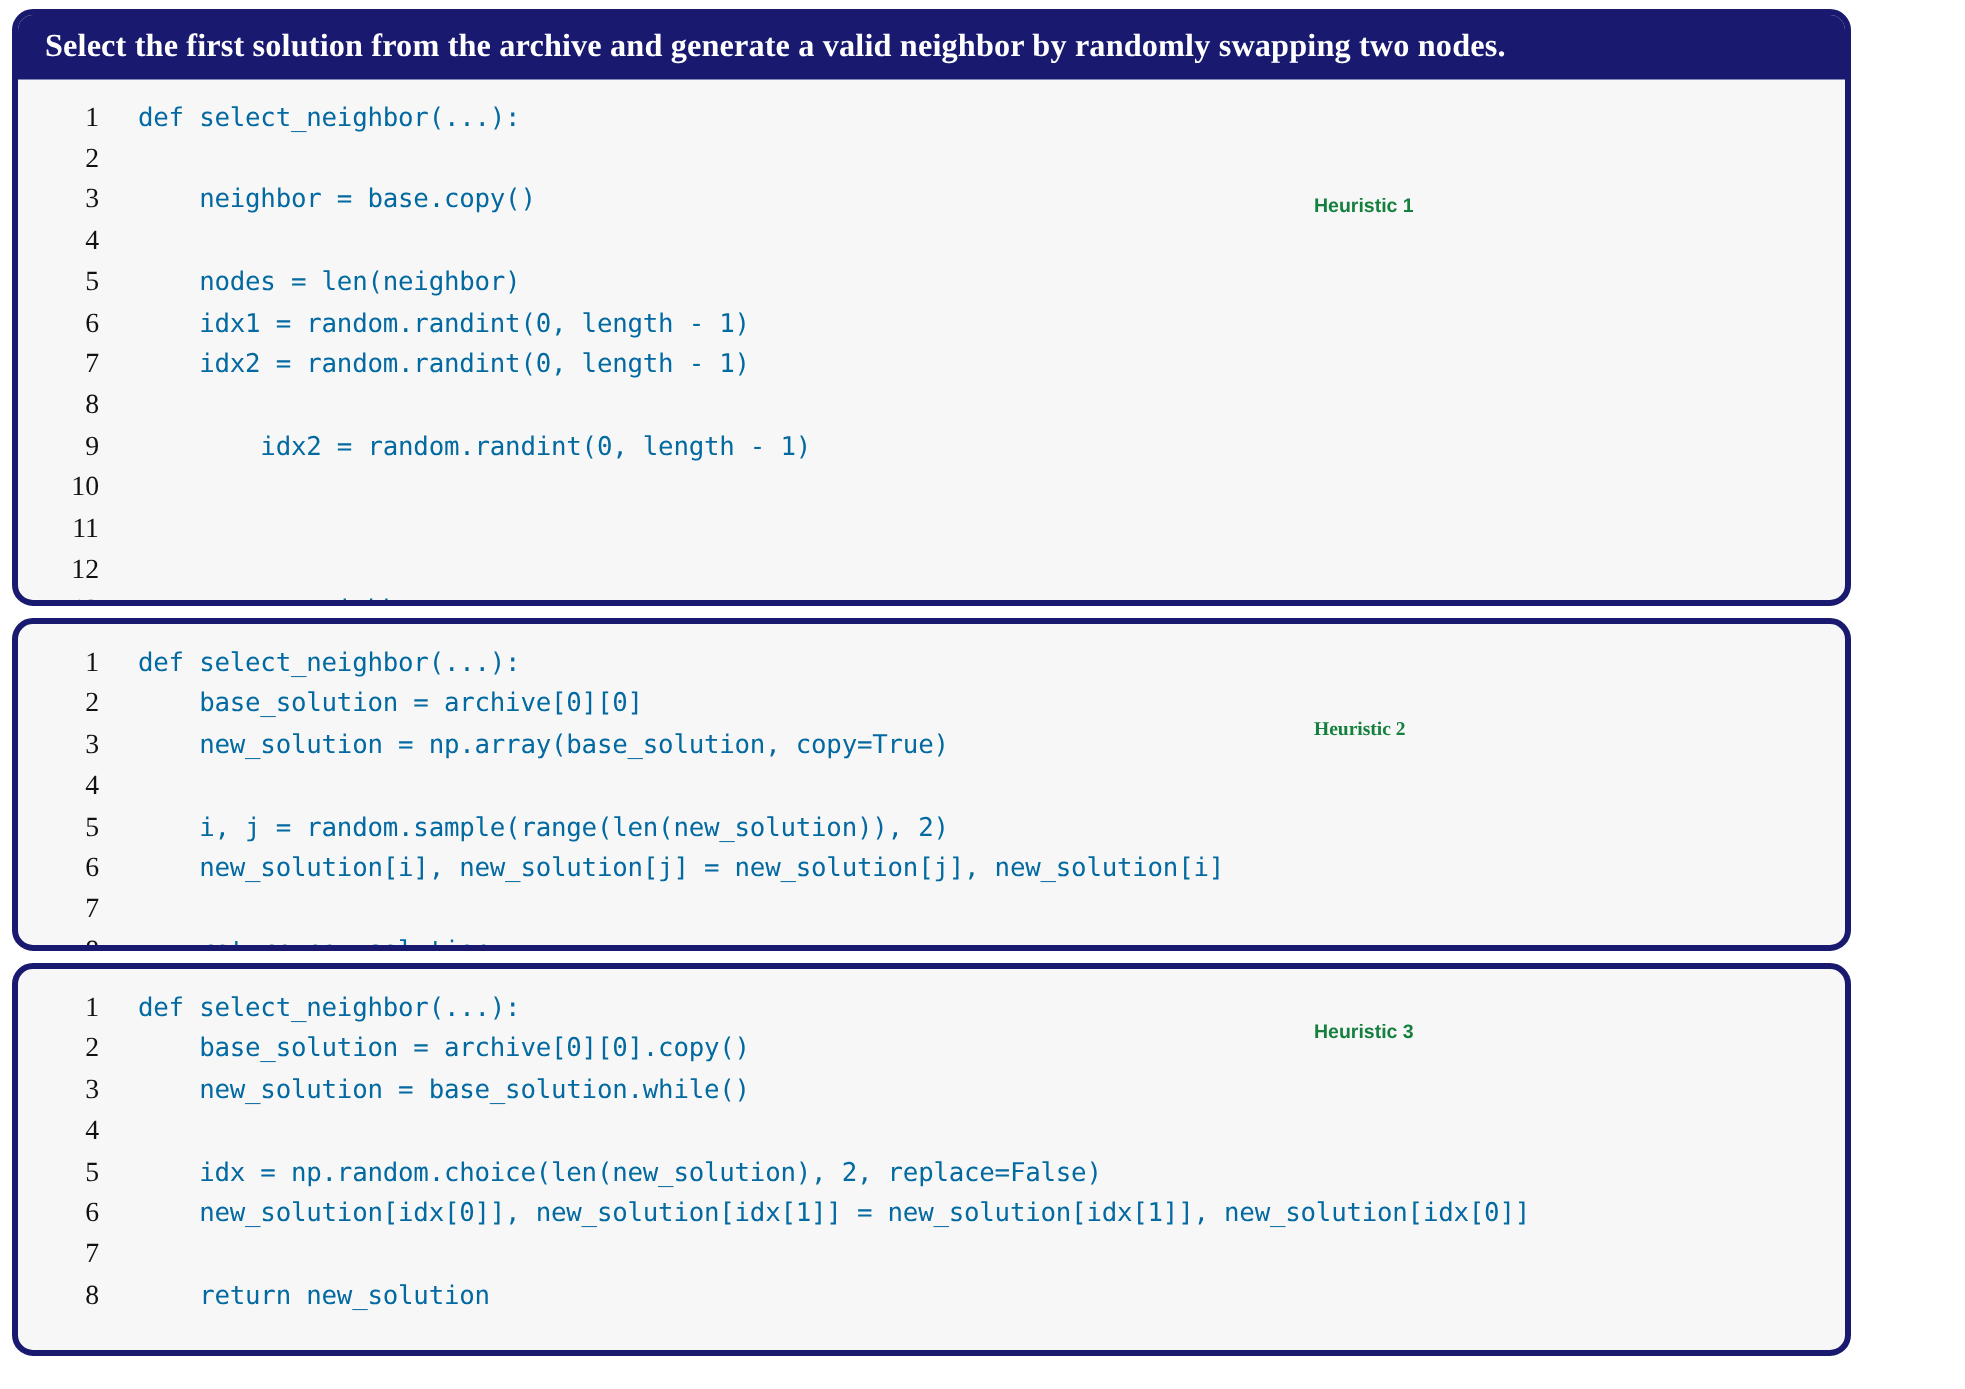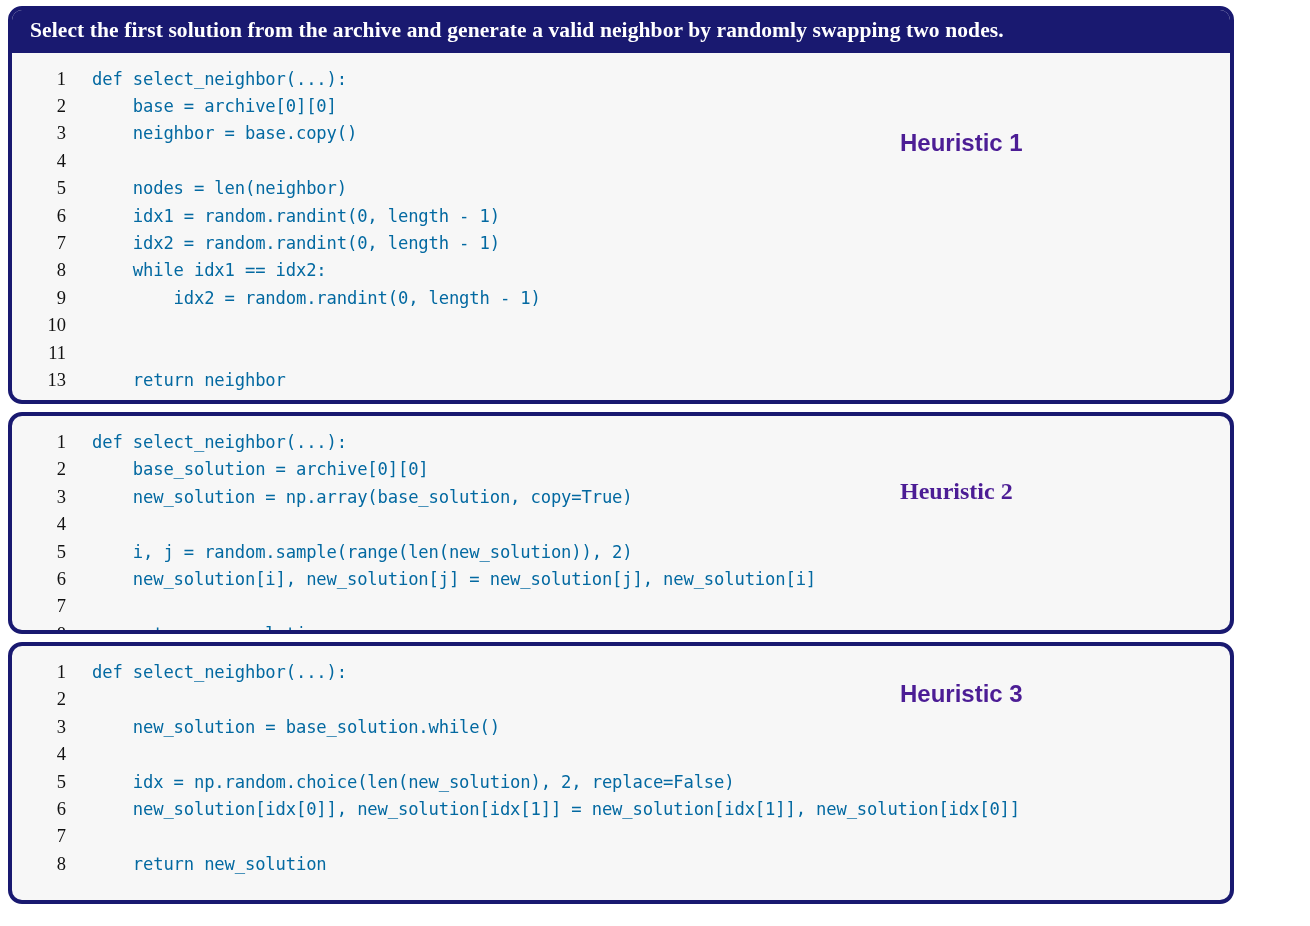--- a/index.html
+++ b/index.html
@@ -83,24 +83,24 @@
     font-size: 17.2px;
     color: #0369a1;
     letter-spacing: -0.15px;
   }
 
   
   .heuristic-tag {
     position: absolute;
     font-family: "Liberation Sans", sans-serif;
     font-weight: bold;
-    font-size: 24px;
-    color: #4c1d95;
+    font-size: 13px;
+    color: #15803d;
     white-space: nowrap;
-    left: 888px;
+    left: 864px;
   }
   .tag--h1 { top: 76px; }
   .tag--h2 { top: 62px; font-family: Liberation Serif, serif; }
   .tag--h3 { top: 34px; }
 </style>
 </head>
 <body>
 
 <div class="figure">
 
@@ -108,21 +108,20 @@
     <div class="panel-header">Select the first solution from the archive and generate a valid neighbor by randomly swapping two nodes.</div>
     <div class="code-area">
       <div class="heuristic-tag tag--h1">Heuristic 1</div>
 
       <div class="code-line">
         <span class="ln">1</span>
         <span class="code-text">def select_neighbor(...):</span>
       </div>
       <div class="code-line">
         <span class="ln">2</span>
-        <span class="code-text">    base = archive[0][0]</span>
       </div>
       <div class="code-line">
         <span class="ln">3</span>
         <span class="code-text">    neighbor = base.copy()</span>
       </div>
       <div class="code-line">
         <span class="ln">4</span>
         <span class="code-text"></span>
       </div>
       <div class="code-line">
@@ -132,32 +131,35 @@
       <div class="code-line">
         <span class="ln">6</span>
         <span class="code-text">    idx1 = random.randint(0, length - 1)</span>
       </div>
       <div class="code-line">
         <span class="ln">7</span>
         <span class="code-text">    idx2 = random.randint(0, length - 1)</span>
       </div>
       <div class="code-line">
         <span class="ln">8</span>
-        <span class="code-text">    while idx1 == idx2:</span>
       </div>
       <div class="code-line">
         <span class="ln">9</span>
         <span class="code-text">        idx2 = random.randint(0, length - 1)</span>
       </div>
       <div class="code-line">
         <span class="ln">10</span>
         <span class="code-text"></span>
       </div>
       <div class="code-line">
         <span class="ln">11</span>
+      </div>
+      <div class="code-line">
+        <span class="ln">12</span>
+        <span class="code-text"></span>
       </div>
       <div class="code-line">
         <span class="ln">13</span>
         <span class="code-text">    return neighbor</span>
       </div>
     </div>
   </div>
 
   <div class="panel panel--h2">
     <div class="code-area">
@@ -201,20 +203,21 @@
   <div class="panel panel--h3">
     <div class="code-area">
       <div class="heuristic-tag tag--h3">Heuristic 3</div>
 
       <div class="code-line">
         <span class="ln">1</span>
         <span class="code-text">def select_neighbor(...):</span>
       </div>
       <div class="code-line">
         <span class="ln">2</span>
+        <span class="code-text">    base_solution = archive[0][0].copy()</span>
       </div>
       <div class="code-line">
         <span class="ln">3</span>
         <span class="code-text">    new_solution = base_solution.while()</span>
       </div>
       <div class="code-line">
         <span class="ln">4</span>
         <span class="code-text"></span>
       </div>
       <div class="code-line">

